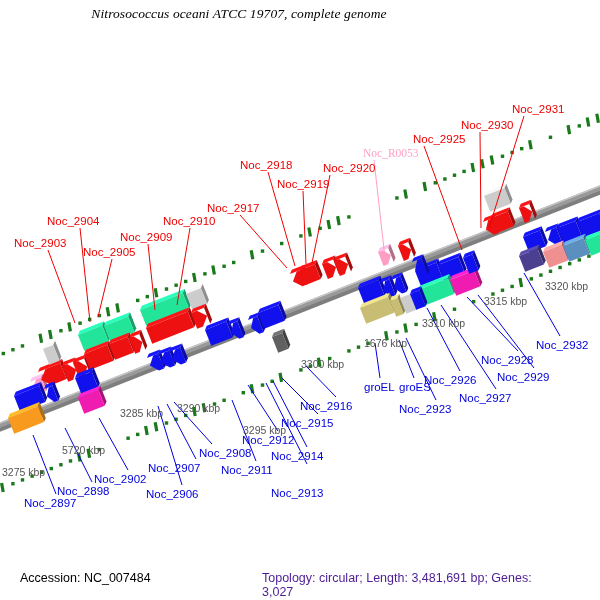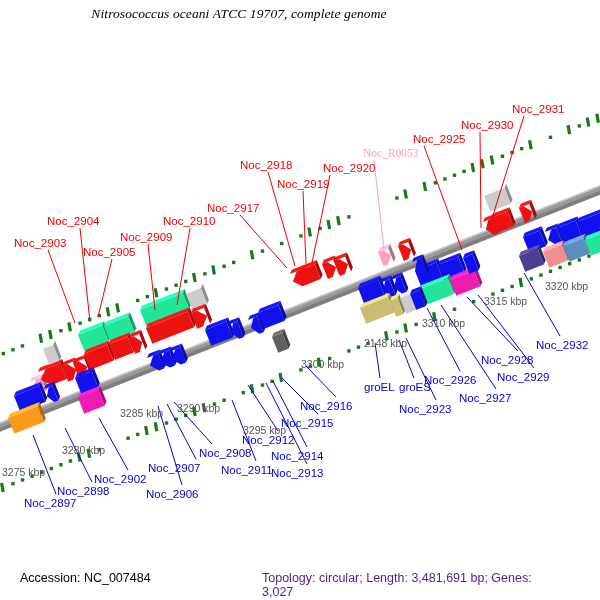--- a/index.html
+++ b/index.html
@@ -499,41 +499,41 @@
     </div>
   <div id="labels-bottom">
       <div class="lbl bottom blue" style="left: 24px; top: 498px;">Noc_2897</div>
       <div class="lbl bottom blue" style="left: 57px; top: 486px;">Noc_2898</div>
       <div class="lbl bottom blue" style="left: 94px; top: 474px;">Noc_2902</div>
       <div class="lbl bottom blue" style="left: 146px; top: 489px;">Noc_2906</div>
       <div class="lbl bottom blue" style="left: 148px; top: 463px;">Noc_2907</div>
       <div class="lbl bottom blue" style="left: 175px; top: 448px; margin-left: 24px;">Noc_2908</div>
       <div class="lbl bottom blue" style="left: 221px; top: 465px;">Noc_2911</div>
       <div class="lbl bottom blue" style="left: 242px; top: 435px;">Noc_2912</div>
-      <div class="lbl bottom blue" style="left: 271px; top: 468px;">Noc_2913</div>
+      <div class="lbl bottom blue" style="left: 271px; top: 488px;">Noc_2913</div>
       <div class="lbl bottom blue" style="left: 271px; top: 451px;">Noc_2914</div>
       <div class="lbl bottom blue" style="left: 281px; top: 418px;">Noc_2915</div>
       <div class="lbl bottom blue" style="left: 300px; top: 401px;">Noc_2916</div>
       <div class="lbl bottom blue" style="left: 364px; top: 382px;">groEL</div>
       <div class="lbl bottom blue" style="left: 399px; top: 382px;">groES</div>
       <div class="lbl bottom blue" style="left: 399px; top: 404px;">Noc_2923</div>
       <div class="lbl bottom blue" style="left: 424px; top: 375px;">Noc_2926</div>
       <div class="lbl bottom blue" style="left: 459px; top: 393px;">Noc_2927</div>
       <div class="lbl bottom blue" style="left: 481px; top: 355px;">Noc_2928</div>
       <div class="lbl bottom blue" style="left: 497px; top: 372px;">Noc_2929</div>
       <div class="lbl bottom blue" style="left: 536px; top: 340px;">Noc_2932</div>
     </div>
   <div id="labels-kbp">
       <div class="lbl kbp" style="left: 2px; top: 467px;">3275 kbp</div>
-      <div class="lbl kbp" style="left: 62px; top: 445px;">3280 kbp</div>
+      <div class="lbl kbp" style="left: 62px; top: 445px;">5720 kbp</div>
       <div class="lbl kbp" style="left: 120px; top: 408px;">3285 kbp</div>
       <div class="lbl kbp" style="left: 177px; top: 403px;">3290 kbp</div>
       <div class="lbl kbp" style="left: 243px; top: 381px; margin-top: 44px;">3295 kbp</div>
       <div class="lbl kbp" style="left: 301px; top: 359px;">3300 kbp</div>
-      <div class="lbl kbp" style="left: 364px; top: 338px;">2148 kbp</div>
+      <div class="lbl kbp" style="left: 364px; top: 338px;">1676 kbp</div>
       <div class="lbl kbp" style="left: 422px; top: 318px;">3310 kbp</div>
       <div class="lbl kbp" style="left: 484px; top: 296px;">3315 kbp</div>
       <div class="lbl kbp" style="left: 545px; top: 281px;">3320 kbp</div>
     </div>
 
   <div id="footer">
     <div id="accession">Accession: NC_007484</div>
     <div id="topology">Topology: circular; Length: 3,481,691 bp; Genes: 3,027</div>
   </div>
 </div>

